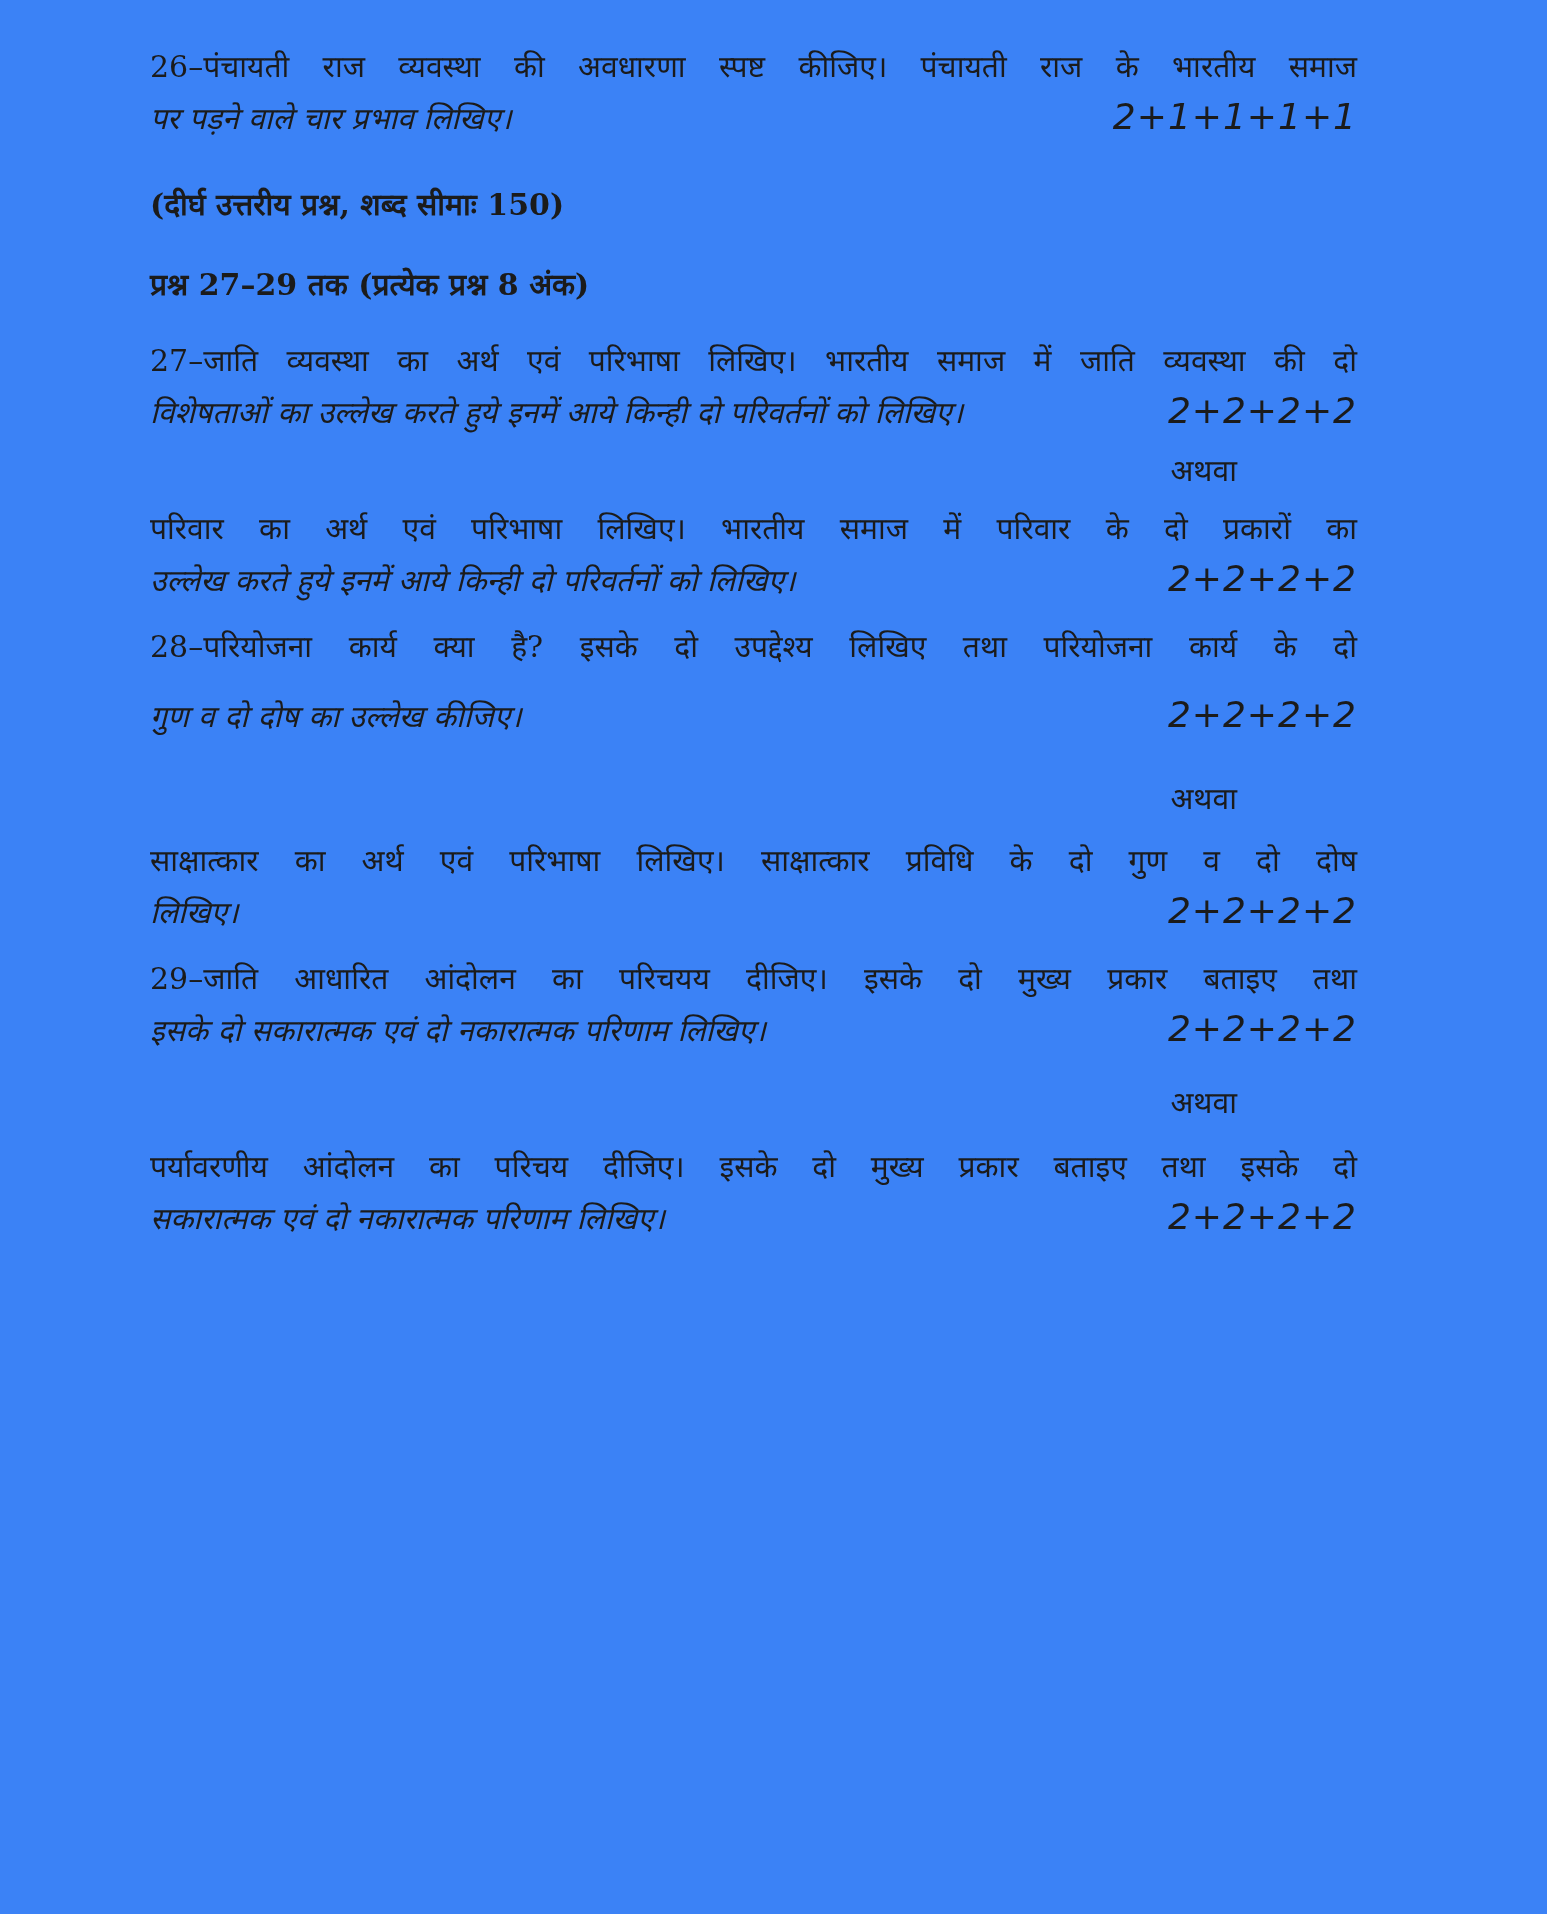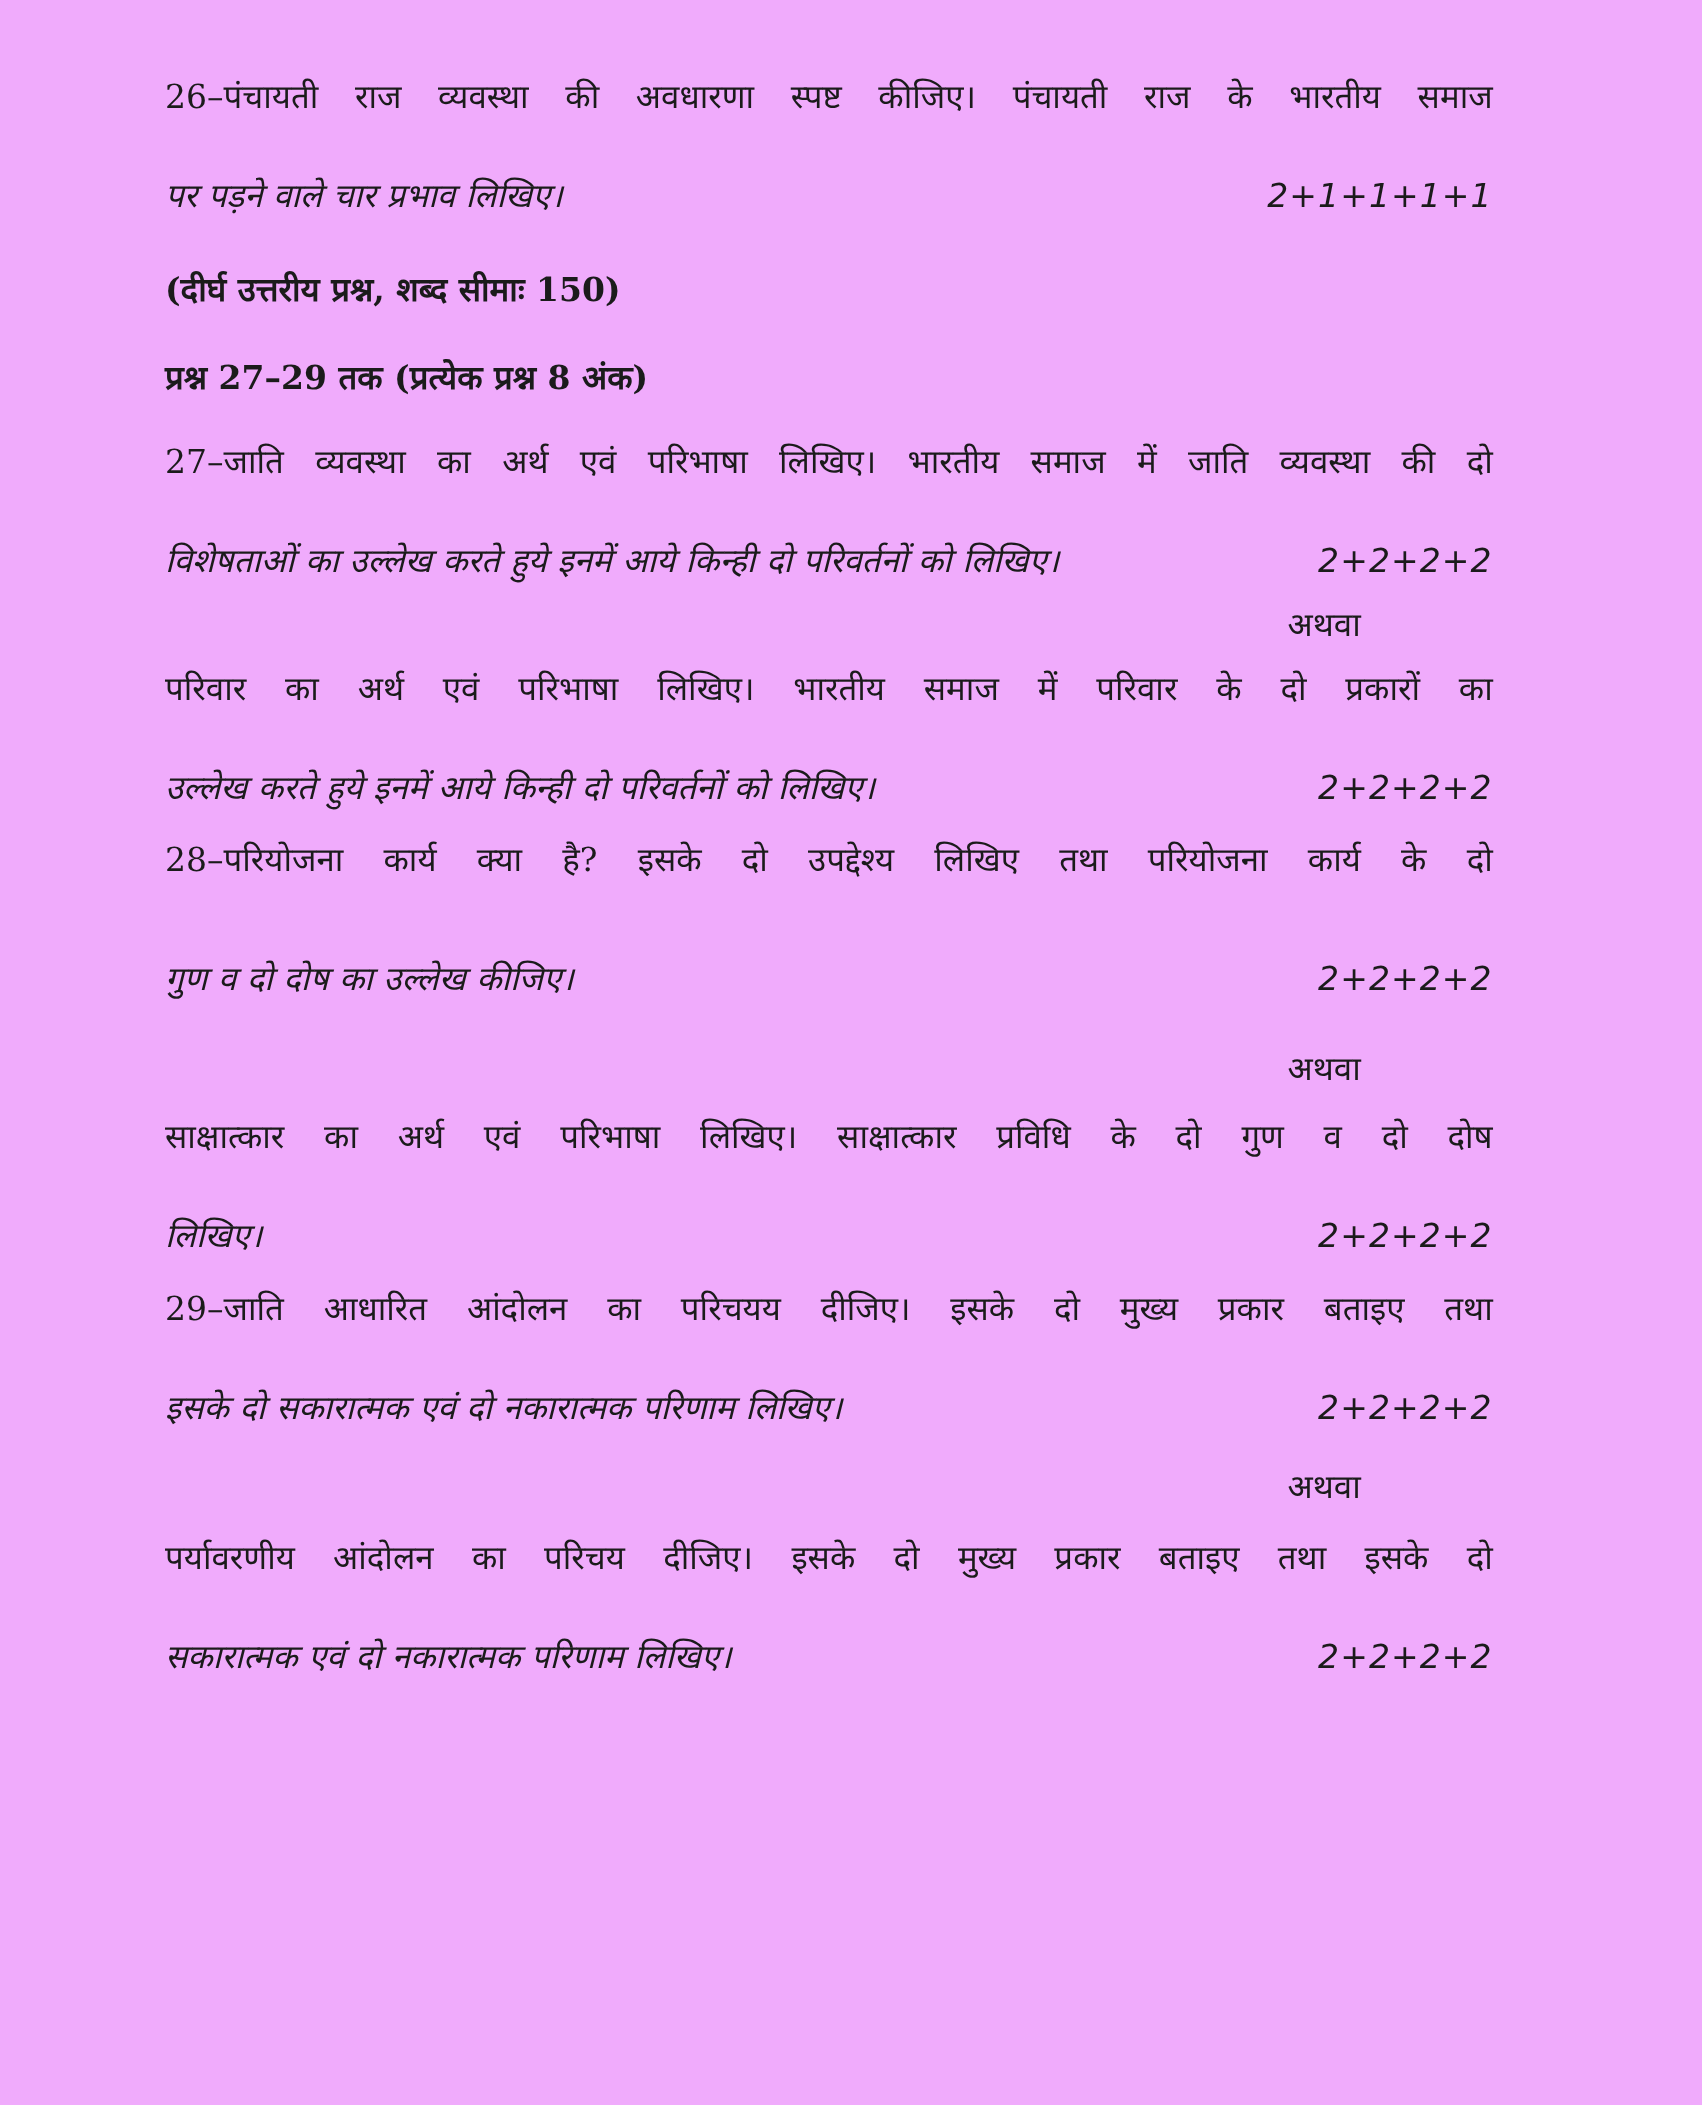--- a/index.html
+++ b/index.html
@@ -1,23 +1,23 @@
 <!DOCTYPE html>
 <html><head>
 <meta charset="utf-8">
 <style>
   html, body { margin: 0; padding: 0; background: #e8e8e8; }
   .page {
     position: relative;
     width: 1547px;
     height: 1914px;
     margin: 0 auto;
-    background: #f0abfc;
+    background: #3b82f6;
     box-sizing: border-box;
-    padding: 64px 190px 0 150px;
+    padding: 42px 190px 0 150px;
     color: #1b1b1b;
     font-family: "DejaVu Serif", "Liberation Serif", serif;
     font-size: 30px;
   }
   p { margin: 0; }
   .line {
     line-height: 50px;
     text-align: justify;
   }
   .full {
@@ -25,25 +25,24 @@
   }
   .row {
     display: flex;
     justify-content: space-between;
     align-items: baseline;
     line-height: 50px;
     font-style: italic;
   }
   .marks {
     font-family: "DejaVu Sans", "Liberation Sans", sans-serif;
-    font-size: 30px;
+    font-size: 36px;
     letter-spacing: 1px;
     white-space: nowrap;
     padding-left: 30px;
-    margin-top: 40px;
   }
   .heading {
     font-weight: bold;
     line-height: 46px;
   }
   .or {
     text-align: right;
     padding-right: 120px;
     line-height: 42px;
   }

